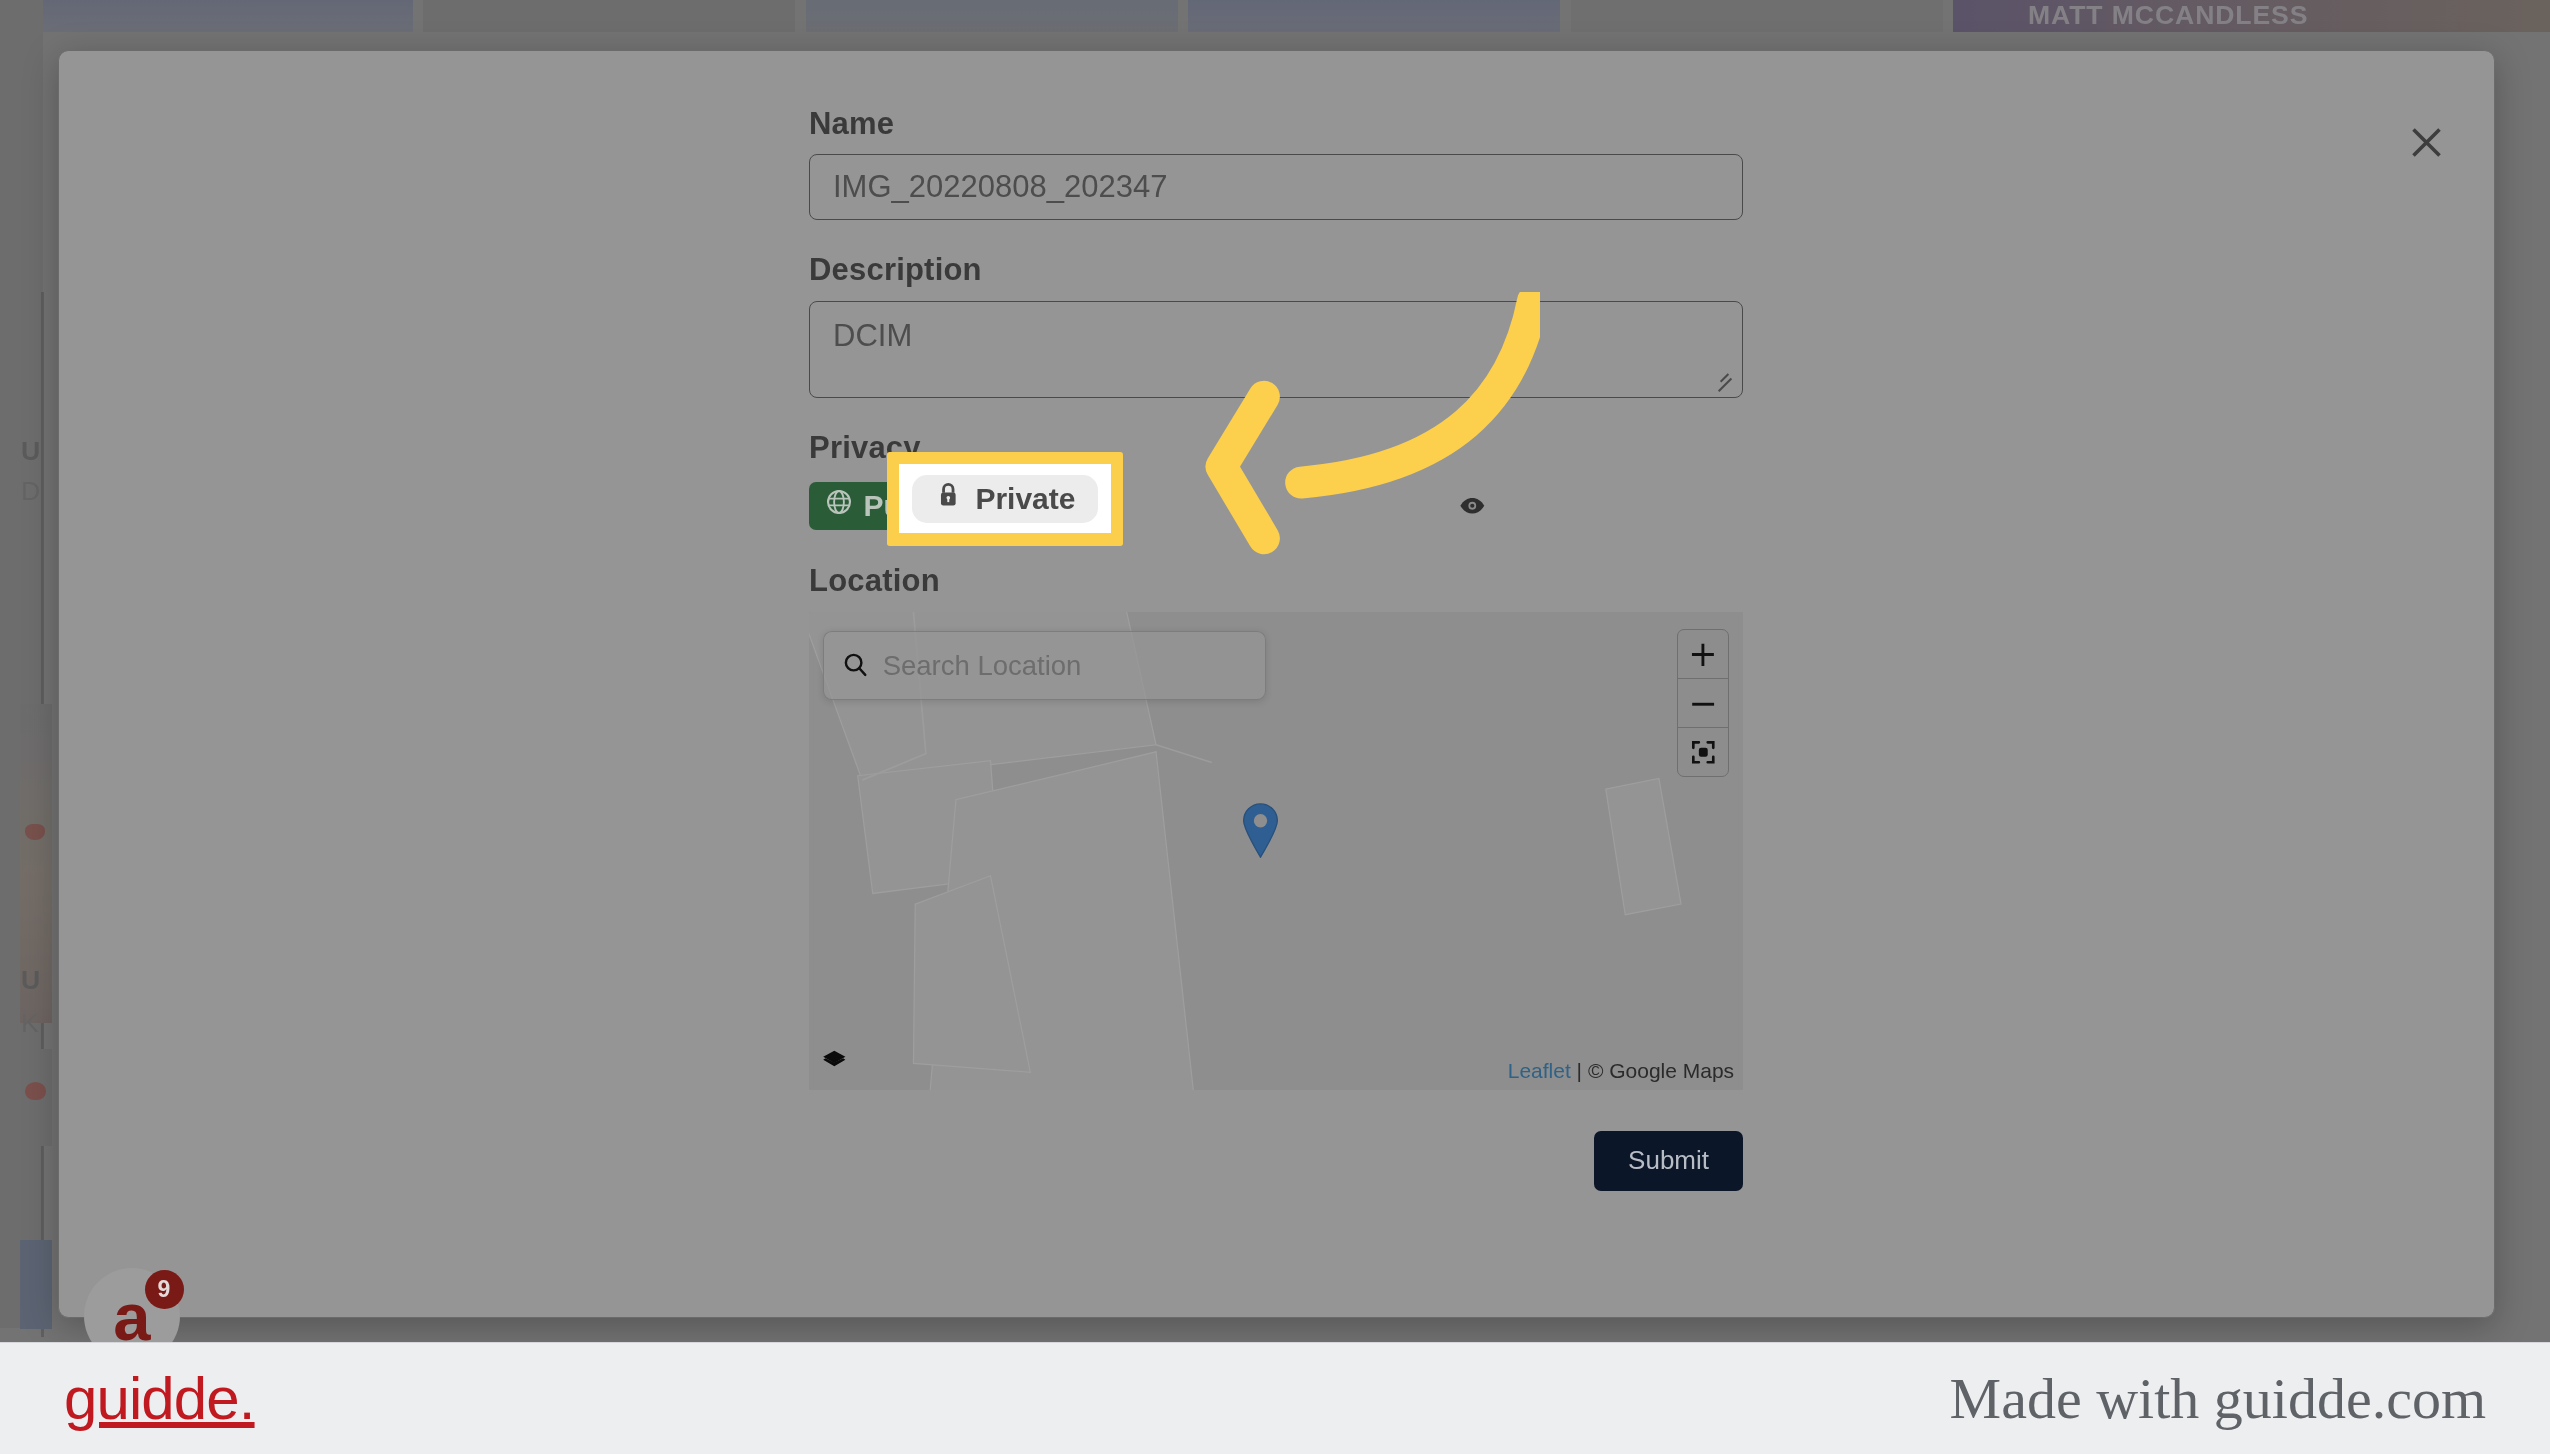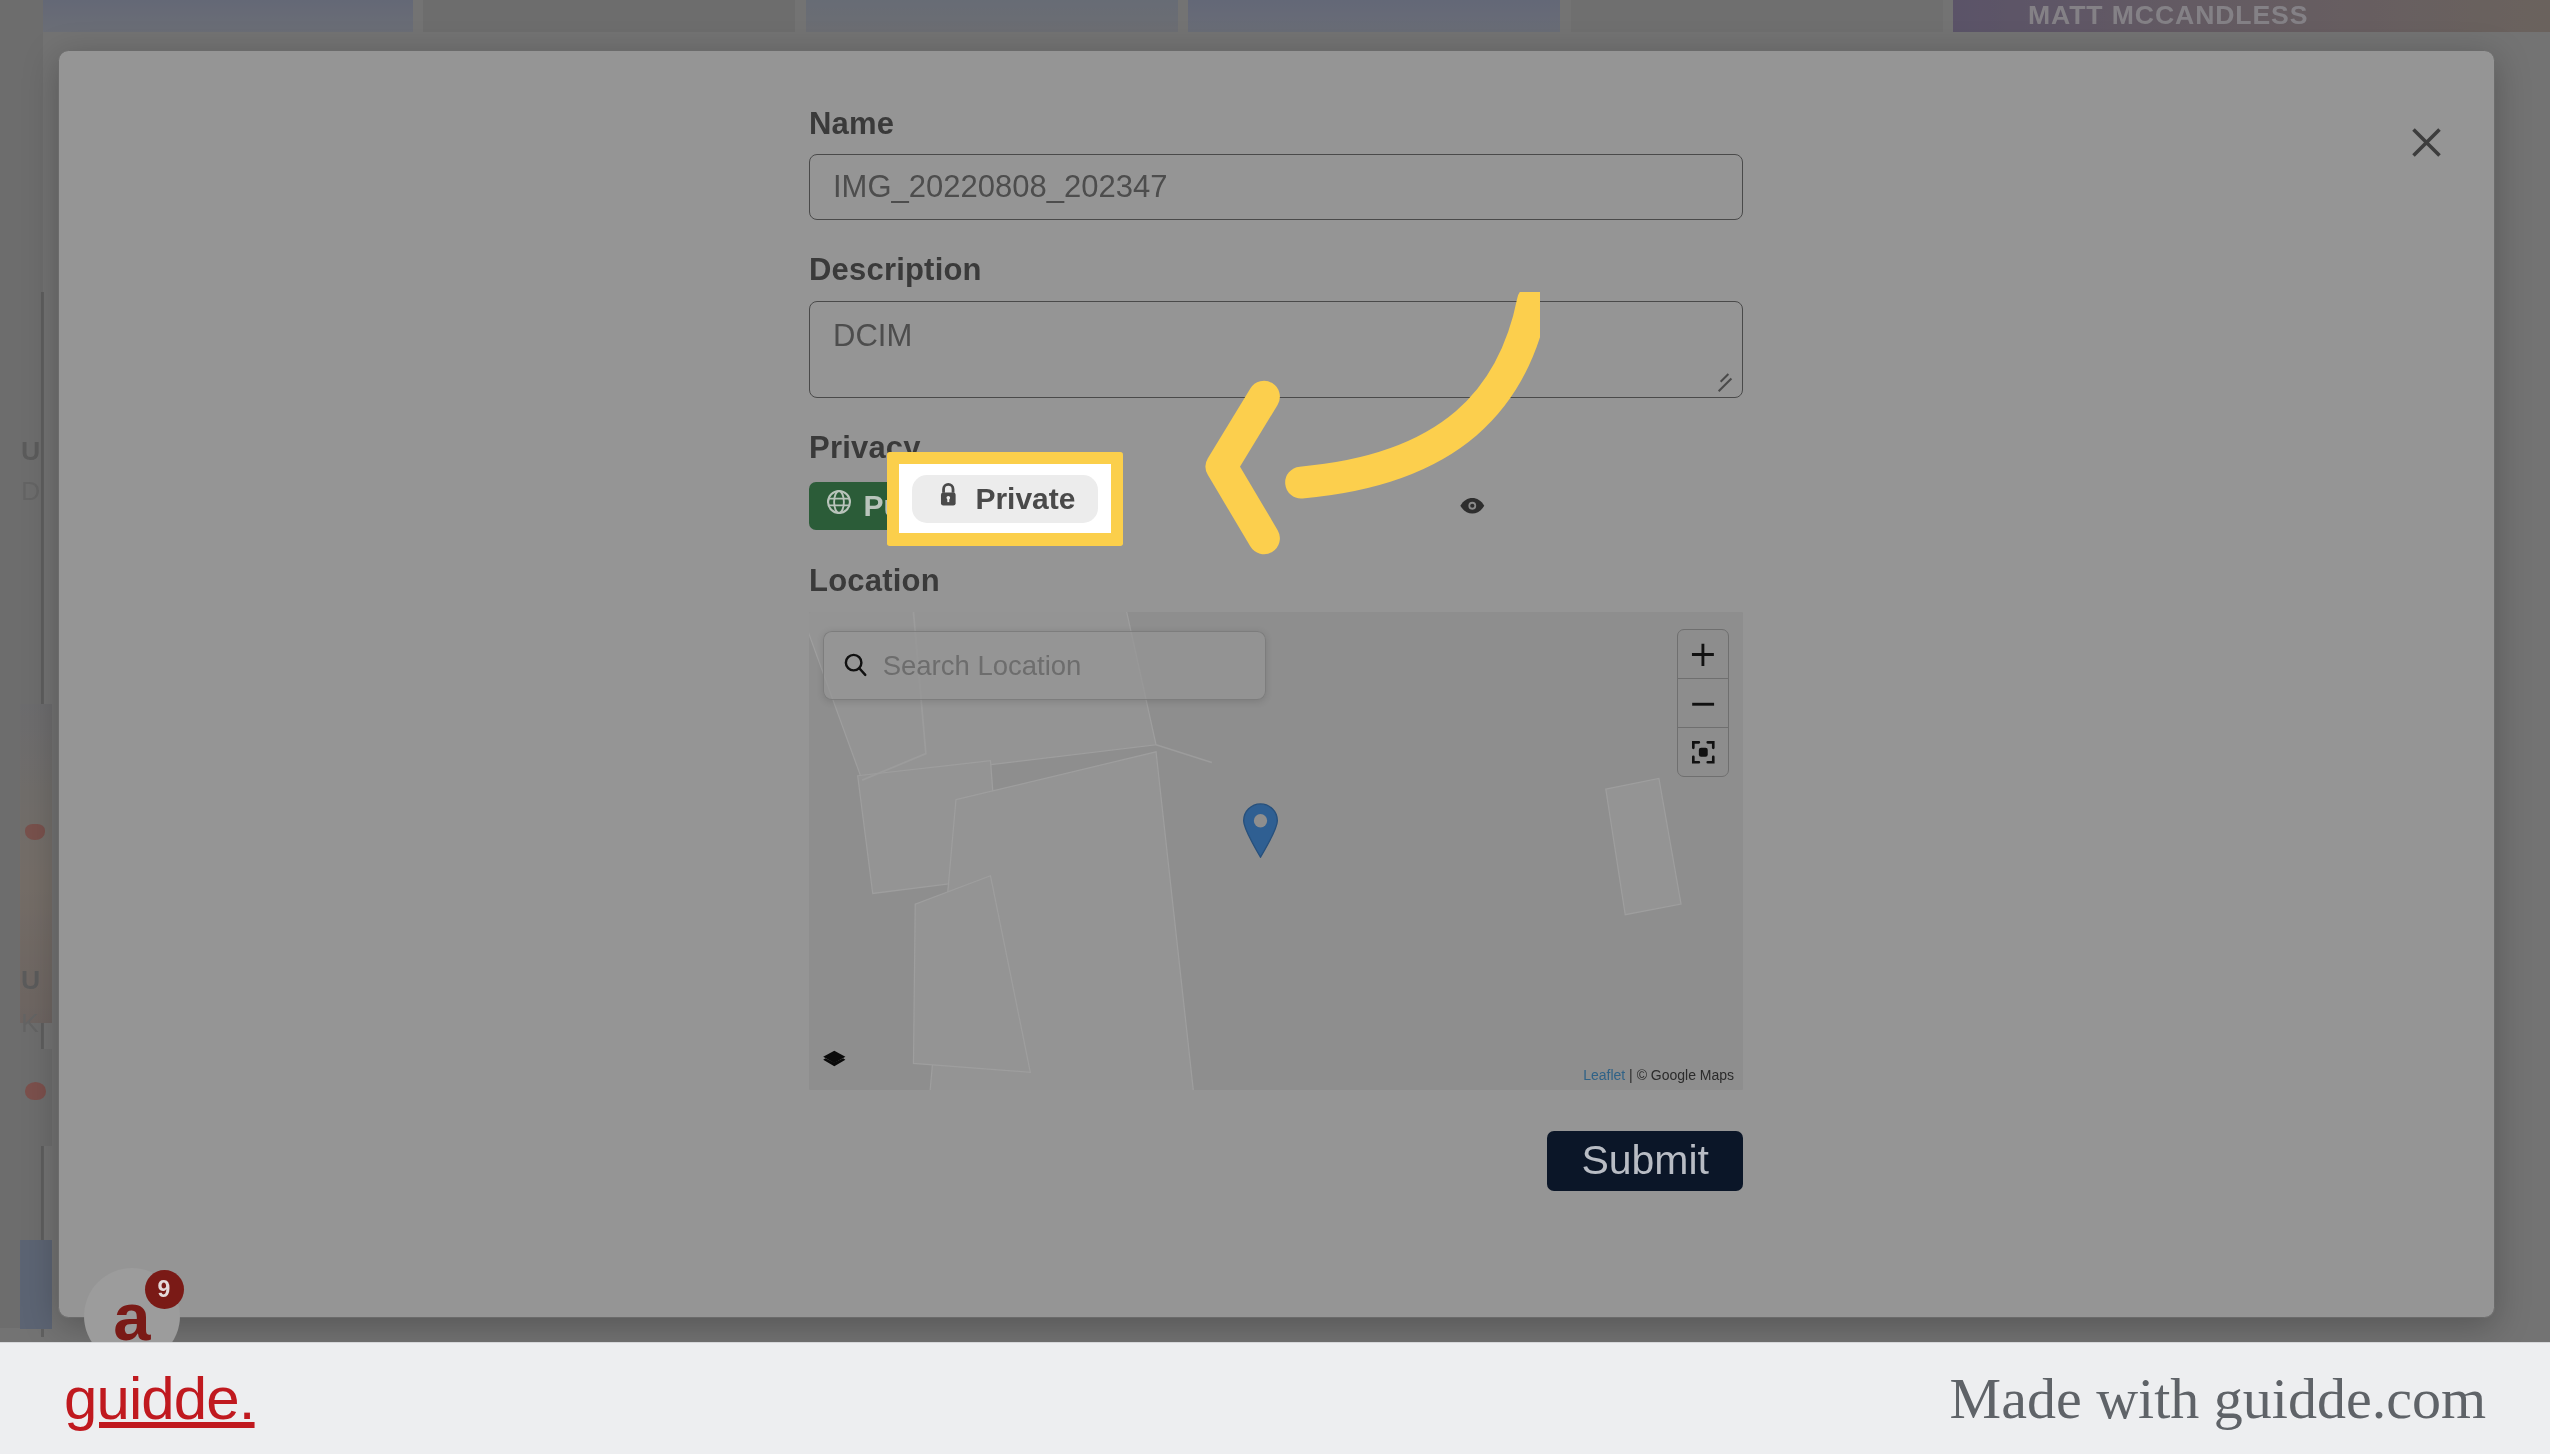--- a/index.html
+++ b/index.html
@@ -119,29 +119,29 @@
   }
   .map-btn{
     height:48px;display:flex;align-items:center;justify-content:center;
     font-size:35px;color:#111;cursor:pointer;
     border-bottom:1.8px solid #6f6f6f;font-family:"DejaVu Sans",sans-serif;
   }
   .map-btn:last-child{border-bottom:0;}
   #layers-icon{position:absolute;left:12.4px;bottom:12.4px;}
   #map-attrib{
     position:absolute;right:8.9px;bottom:7px;
-    font-size:14px;color:#2b2b2b;font-family:"Liberation Sans",sans-serif;
+    font-size:21px;color:#2b2b2b;font-family:"Liberation Sans",sans-serif;
   }
   #map-attrib a{color:#2f6287;text-decoration:none;}
 
   
   #submit-row{display:flex;justify-content:flex-end;margin-top:41px;}
   #submit-btn{
     background:#0b1628;color:#b8bcc4;border:0;border-radius:7px;
-    font-size:41px;font-family:"Liberation Sans",sans-serif;
+    font-size:26px;font-family:"Liberation Sans",sans-serif;
     padding:0 34px;height:60px;cursor:pointer;
   }
 
   
   #arrow-svg{position:absolute;left:1133px;top:292px;width:407px;height:266px;pointer-events:none;}
 
   
   #widget{position:absolute;left:84px;top:1268px;width:96px;height:96px;}
 
   

